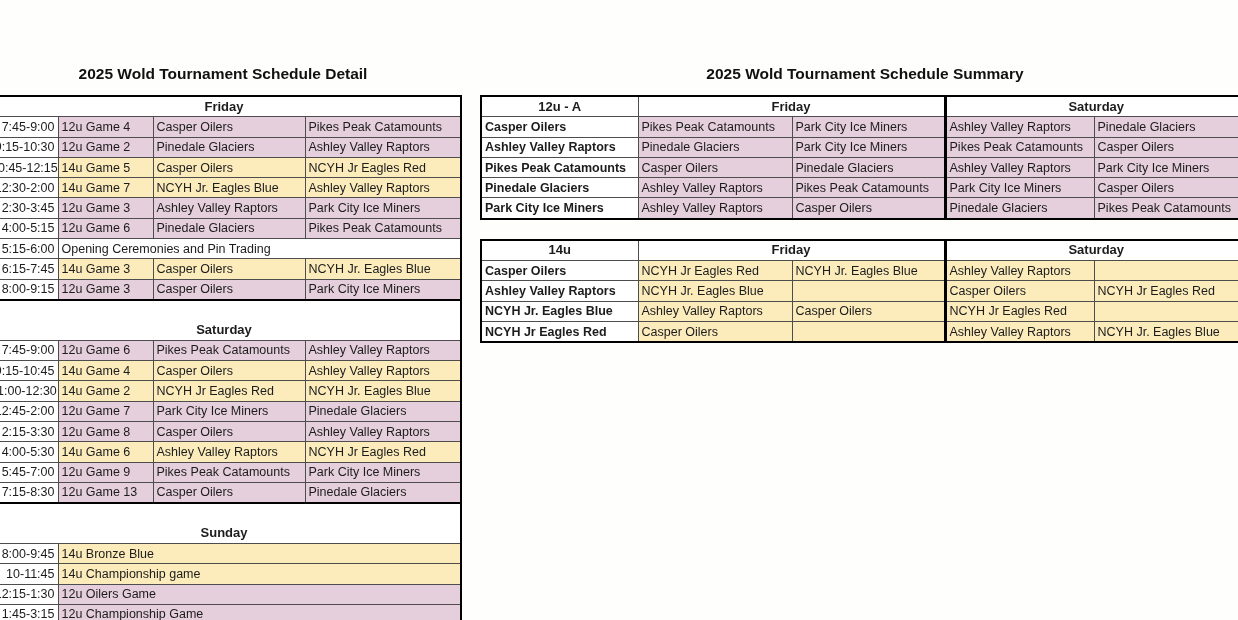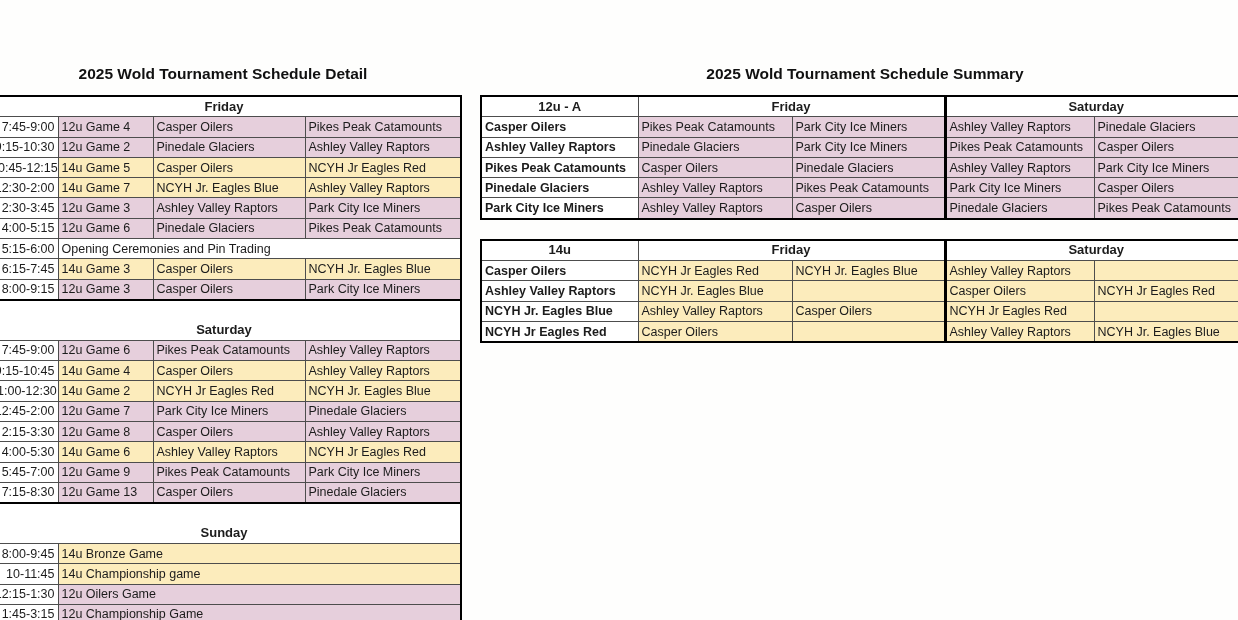--- a/index.html
+++ b/index.html
@@ -160,21 +160,21 @@
           <td class="p">Pinedale Glaciers</td>
         </tr>
         <tr class="spacer">
           <td colspan="4"></td>
         </tr>
         <tr>
           <td class="day-header" colspan="4">Sunday</td>
         </tr>
         <tr>
           <td class="time-cell">8:00-9:45</td>
-          <td class="y" colspan="3">14u Bronze Game</td>
+          <td class="y" colspan="3">14u Bronze Blue</td>
         </tr>
         <tr>
           <td class="time-cell">10-11:45</td>
           <td class="y" colspan="3">14u Championship game</td>
         </tr>
         <tr>
           <td class="time-cell">12:15-1:30</td>
           <td class="p" colspan="3">12u Oilers Game</td>
         </tr>
         <tr class="section-end">

